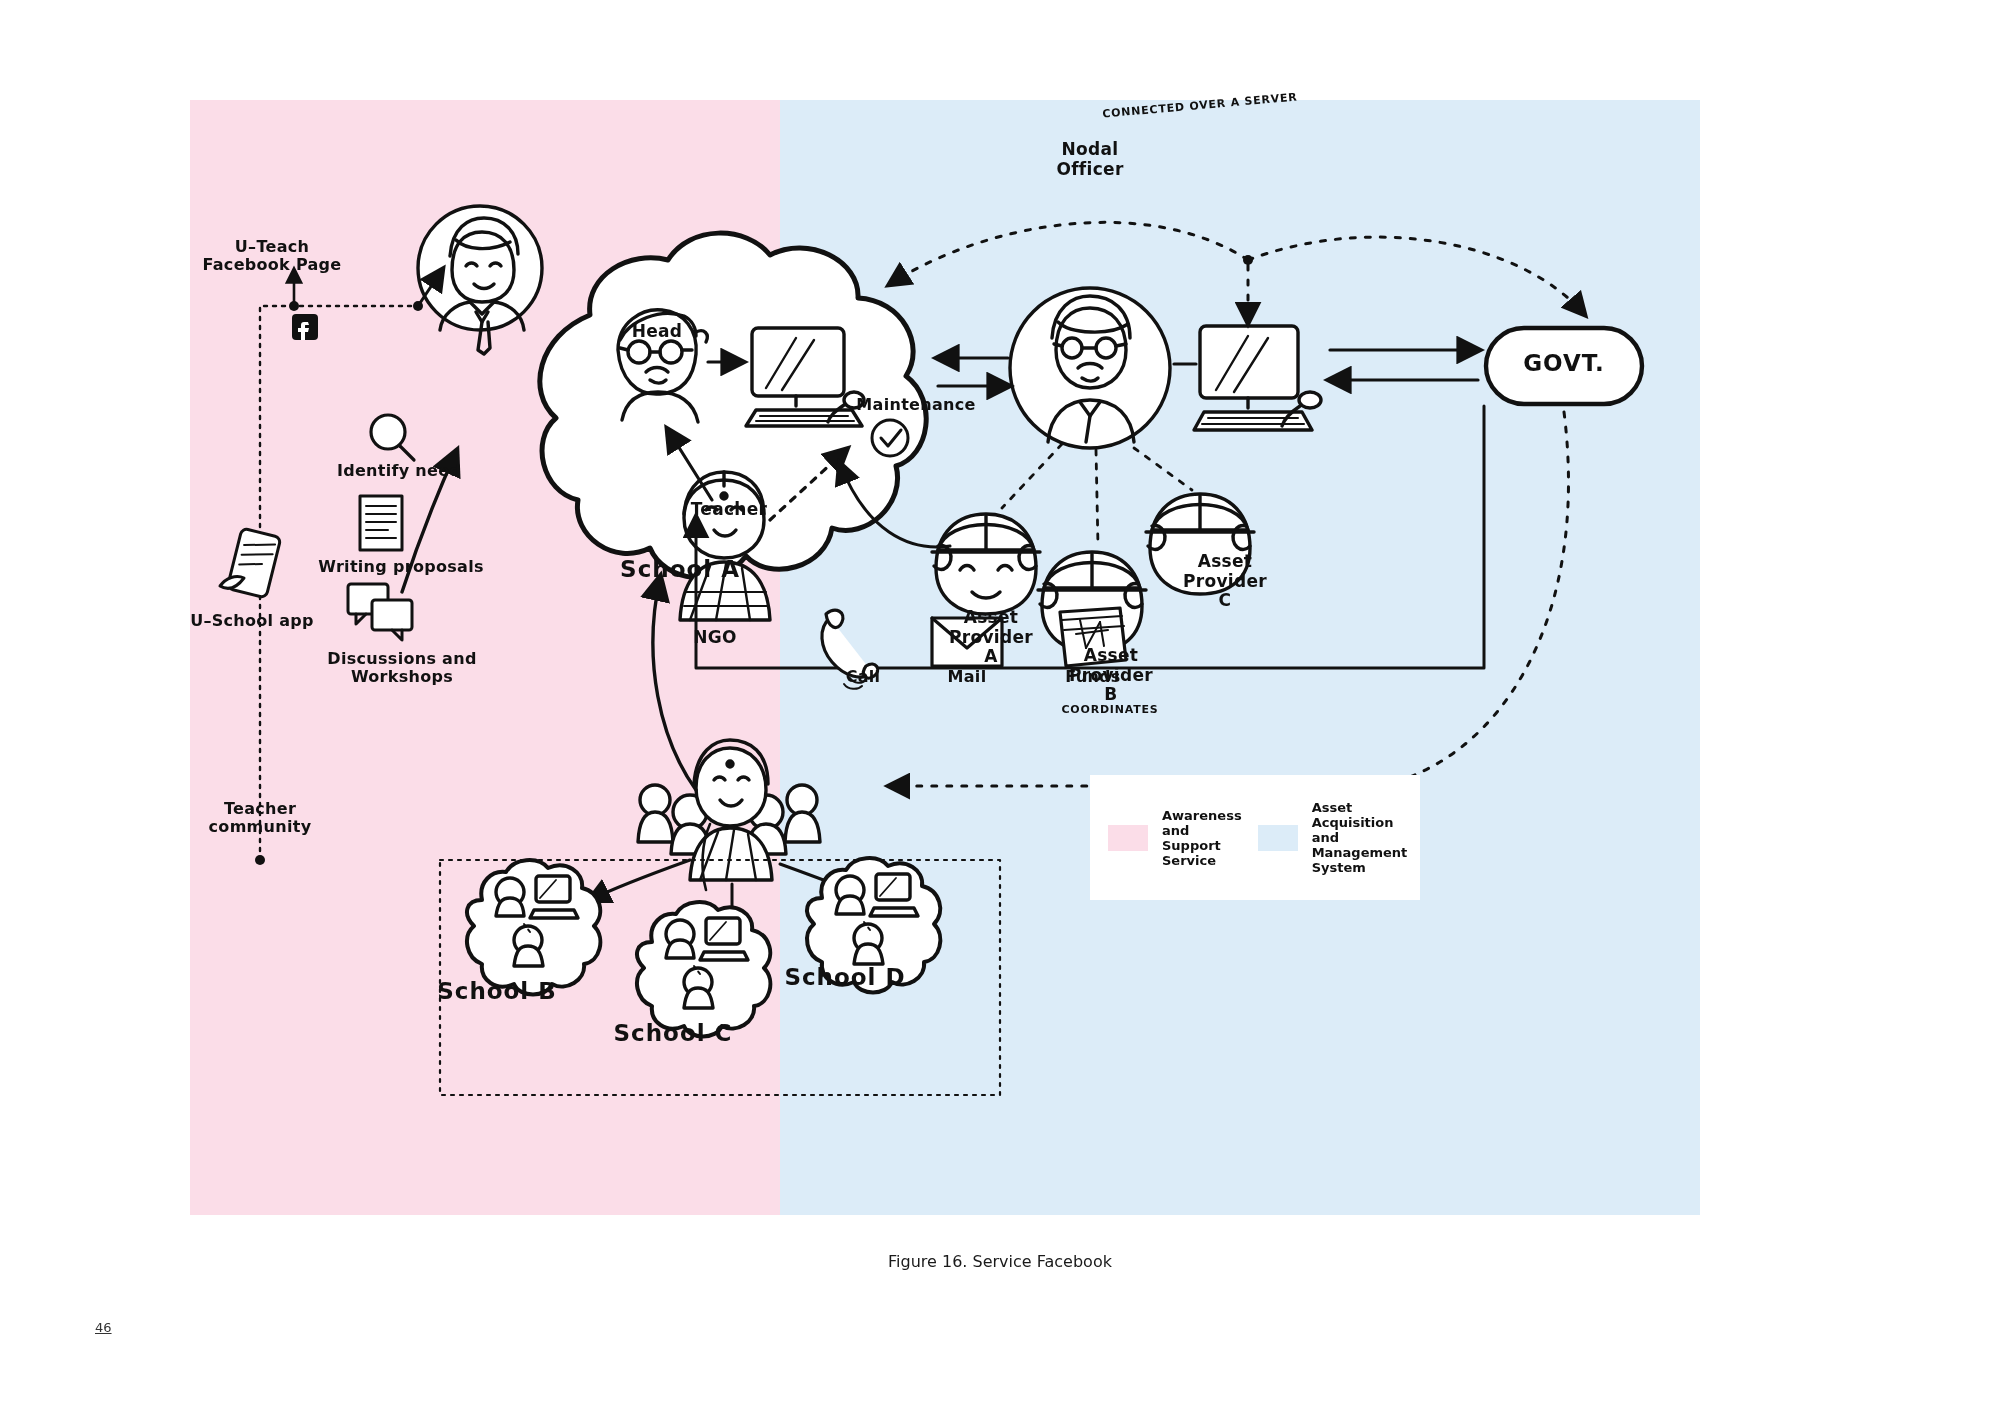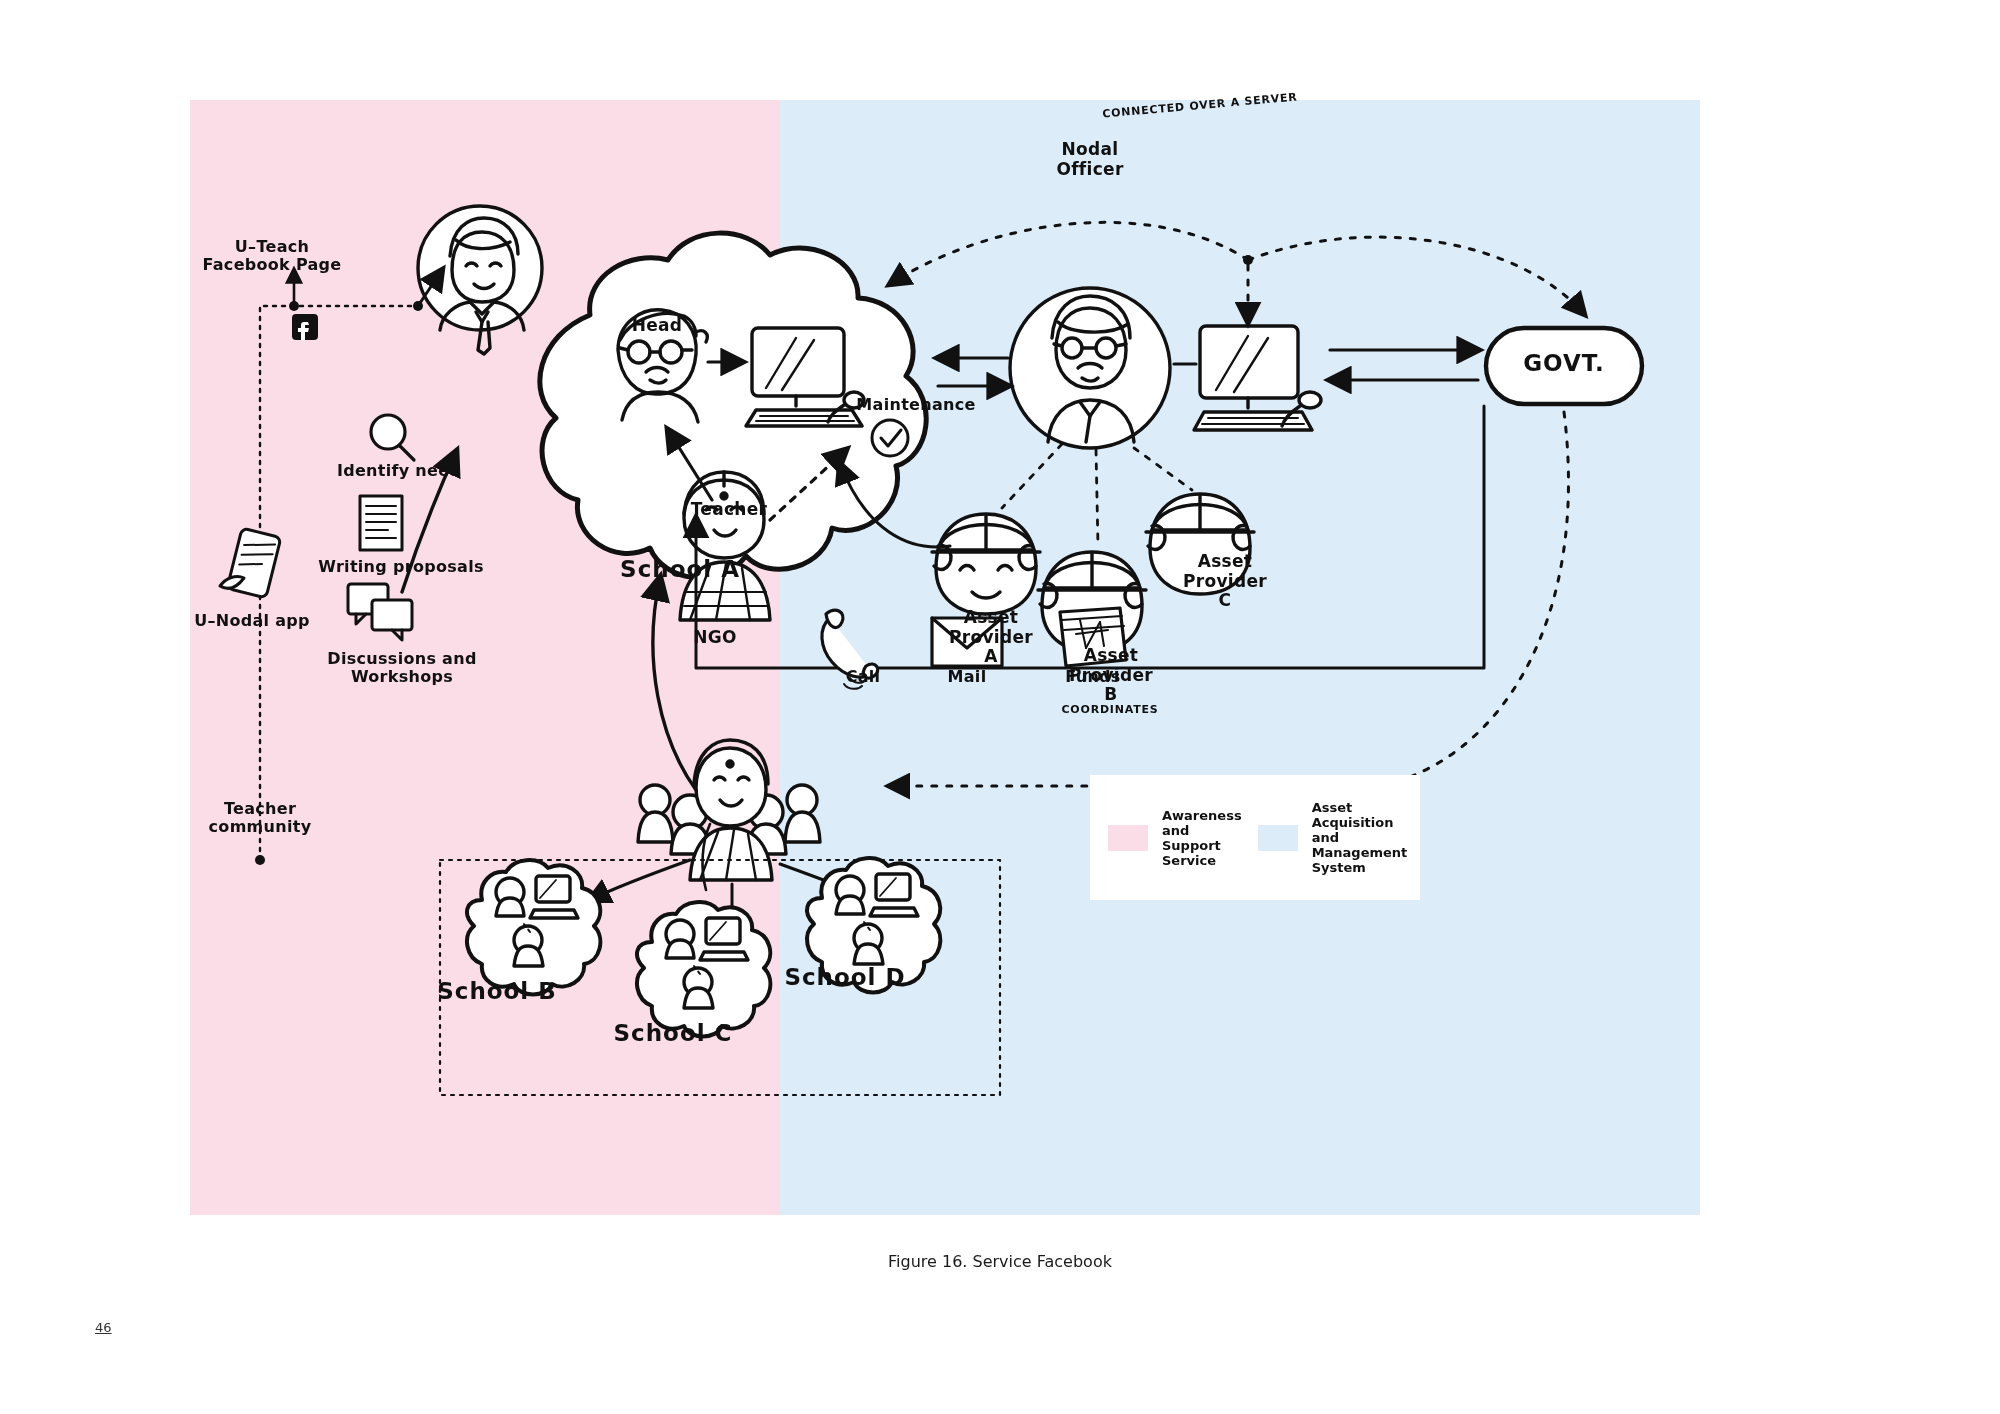--- a/index.html
+++ b/index.html
@@ -467,21 +467,21 @@
     </g>
   </svg>
 
   <div class="lbl tiny" style="left:850px; top:0px; width:320px; transform:rotate(-5deg);">CONNECTED OVER A SERVER</div>
 
   <div class="lbl med" style="left:830px; top:40px; width:140px;">Nodal
 Officer</div>
 
   <div class="lbl big" style="left:1306px; top:250px; width:136px;">GOVT.</div>
 
-  <div class="lbl med" style="left:400px; top:216px; width:134px;">Head</div>
+  <div class="lbl med" style="left:400px; top:222px; width:134px;">Head</div>
 
   <div class="lbl med" style="left:472px; top:400px; width:134px;">Teacher</div>
 
   <div class="lbl big" style="left:400px; top:456px; width:180px;">School A</div>
 
   <div class="lbl small" style="left:666px; top:296px; width:120px;">Maintenance</div>
 
   <div class="lbl med" style="left:726px; top:508px; width:150px;">Asset
 Provider
 A</div>
@@ -502,21 +502,21 @@
 
   <div class="lbl med" style="left:460px; top:528px; width:130px;">NGO</div>
 
   <div class="lbl big" style="left:212px; top:878px; width:190px;">School B</div>
   <div class="lbl big" style="left:388px; top:920px; width:190px;">School C</div>
   <div class="lbl big" style="left:560px; top:864px; width:190px;">School D</div>
 
   <div class="lbl small" style="left:12px; top:138px; width:140px;">U–Teach
 Facebook Page</div>
 
-  <div class="lbl small" style="left:-8px; top:512px; width:140px;">U–Nodal app</div>
+  <div class="lbl small" style="left:-8px; top:512px; width:140px;">U–School app</div>
 
   <div class="lbl small" style="left:134px; top:362px; width:150px;">Identify need</div>
 
   <div class="lbl small" style="left:116px; top:458px; width:190px;text-align:center;">Writing proposals</div>
 
   <div class="lbl small" style="left:122px; top:550px; width:180px;">Discussions and
 Workshops</div>
 
   <div class="lbl small" style="left:-5px; top:700px; width:150px;">Teacher
 community</div>

